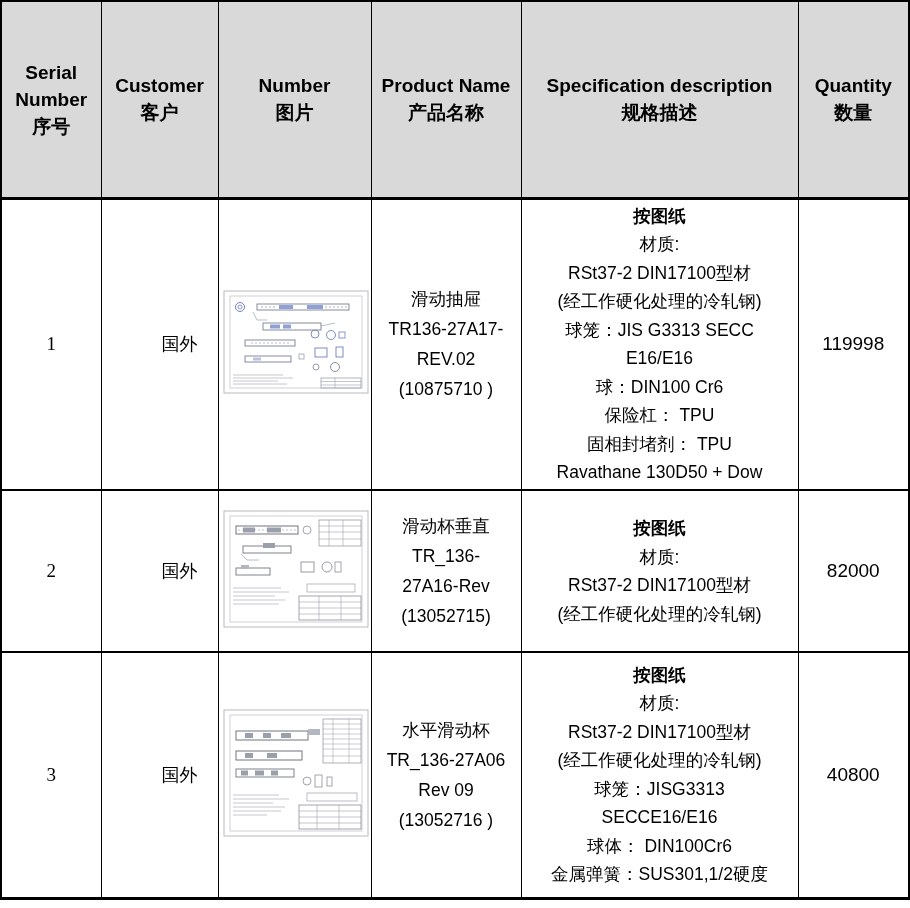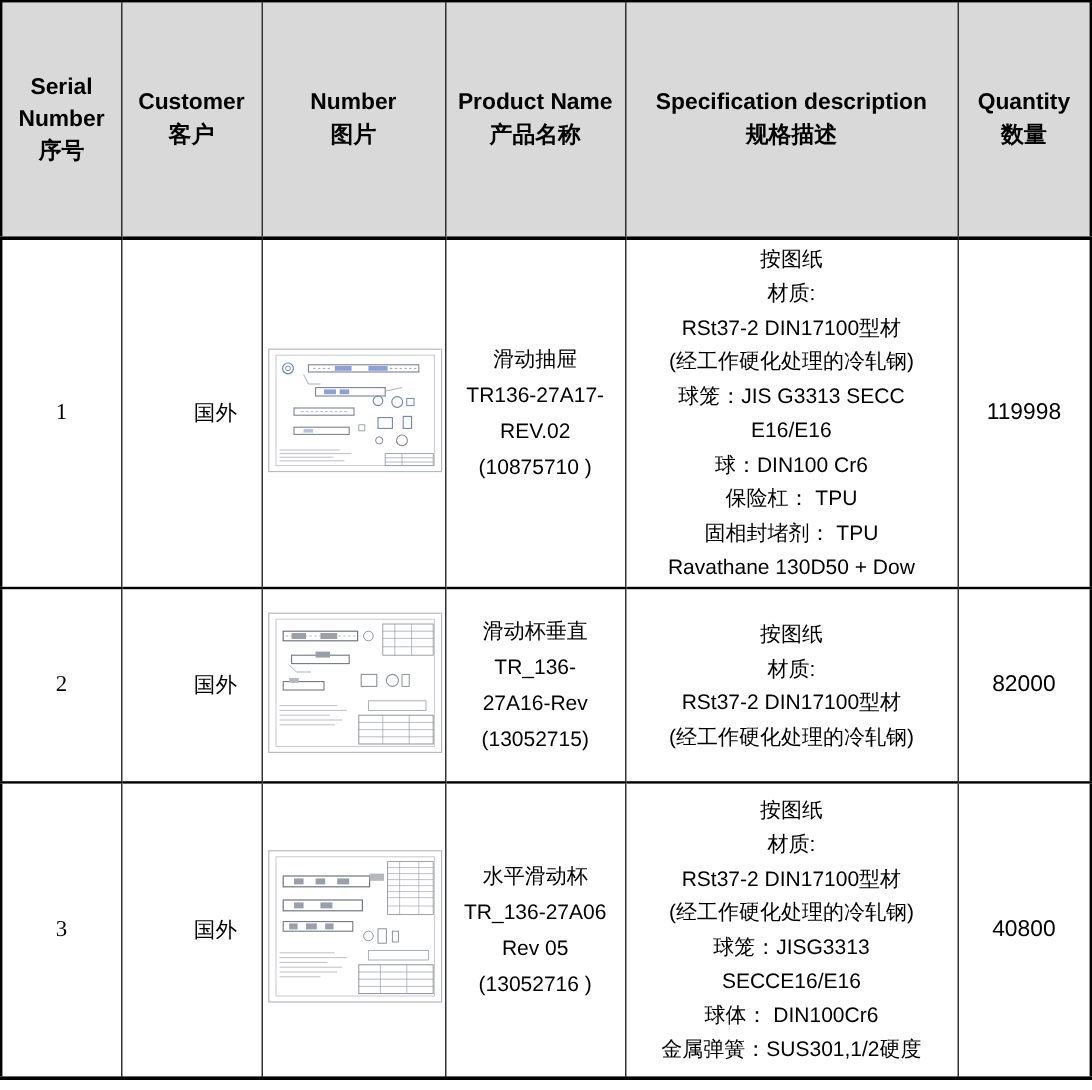--- a/index.html
+++ b/index.html
@@ -14,21 +14,21 @@
   thead th{border-bottom:3px solid #000;}
   table.doc{border:2px solid #000;border-bottom:3px solid #000;}
   tr.r1{height:292px}
   tr.r2{height:162px}
   tr.r3{height:246px}
   tr.body td{border-bottom:2px solid #000;}
   .serial{font-family:"Liberation Serif","DejaVu Serif",serif;font-size:19px;}
   .customer{font-size:18px;padding-left:44px;}
   .pname{font-size:17.5px;line-height:30px;margin-left:28px;}
   .spec{font-size:17.5px;line-height:28.5px;}
-  .spec .b{font-weight:normal;}
+  .spec .b{font-weight:bold;}
   .qty{font-size:19px;border-radius:15px;}
   .thumb{display:inline-block;background:#fff;line-height:0;}
   .thumb svg{display:block;}
 </style>
 </head>
 <body>
 
 <div class="sheet">
 <table class="doc">
   <colgroup>
@@ -235,21 +235,21 @@
             <line x1="76" y1="108" x2="138" y2="108" stroke="#8a8f98" stroke-width="0.5"></line>
             <line x1="76" y1="114" x2="138" y2="114" stroke="#8a8f98" stroke-width="0.5"></line>
             <line x1="94" y1="96" x2="94" y2="120" stroke="#8a8f98" stroke-width="0.5"></line>
             <line x1="116" y1="96" x2="116" y2="120" stroke="#8a8f98" stroke-width="0.5"></line>
           </svg>
         </span>
       </td>
       <td class="pname">
         <div>水平滑动杯</div>
         <div>TR_136-27A06</div>
-        <div>Rev 05</div>
+        <div>Rev 09</div>
         <div>(13052716 )</div>
       </td>
       <td class="spec">
         <div class="b">按图纸</div>
         <div>材质:</div>
         <div>RSt37-2 DIN17100型材</div>
         <div>(经工作硬化处理的冷轧钢)</div>
         <div>球笼：JISG3313</div>
         <div>SECCE16/E16</div>
         <div>球体： DIN100Cr6</div>

